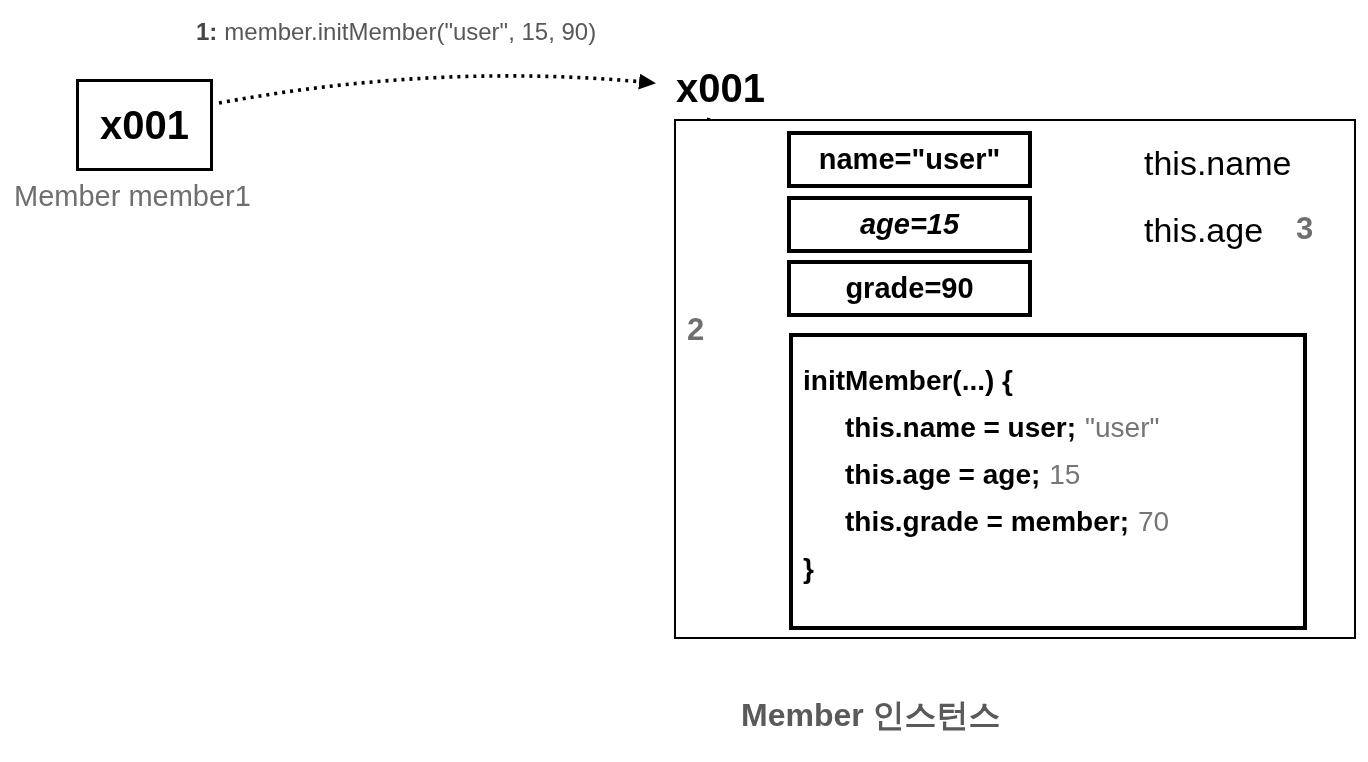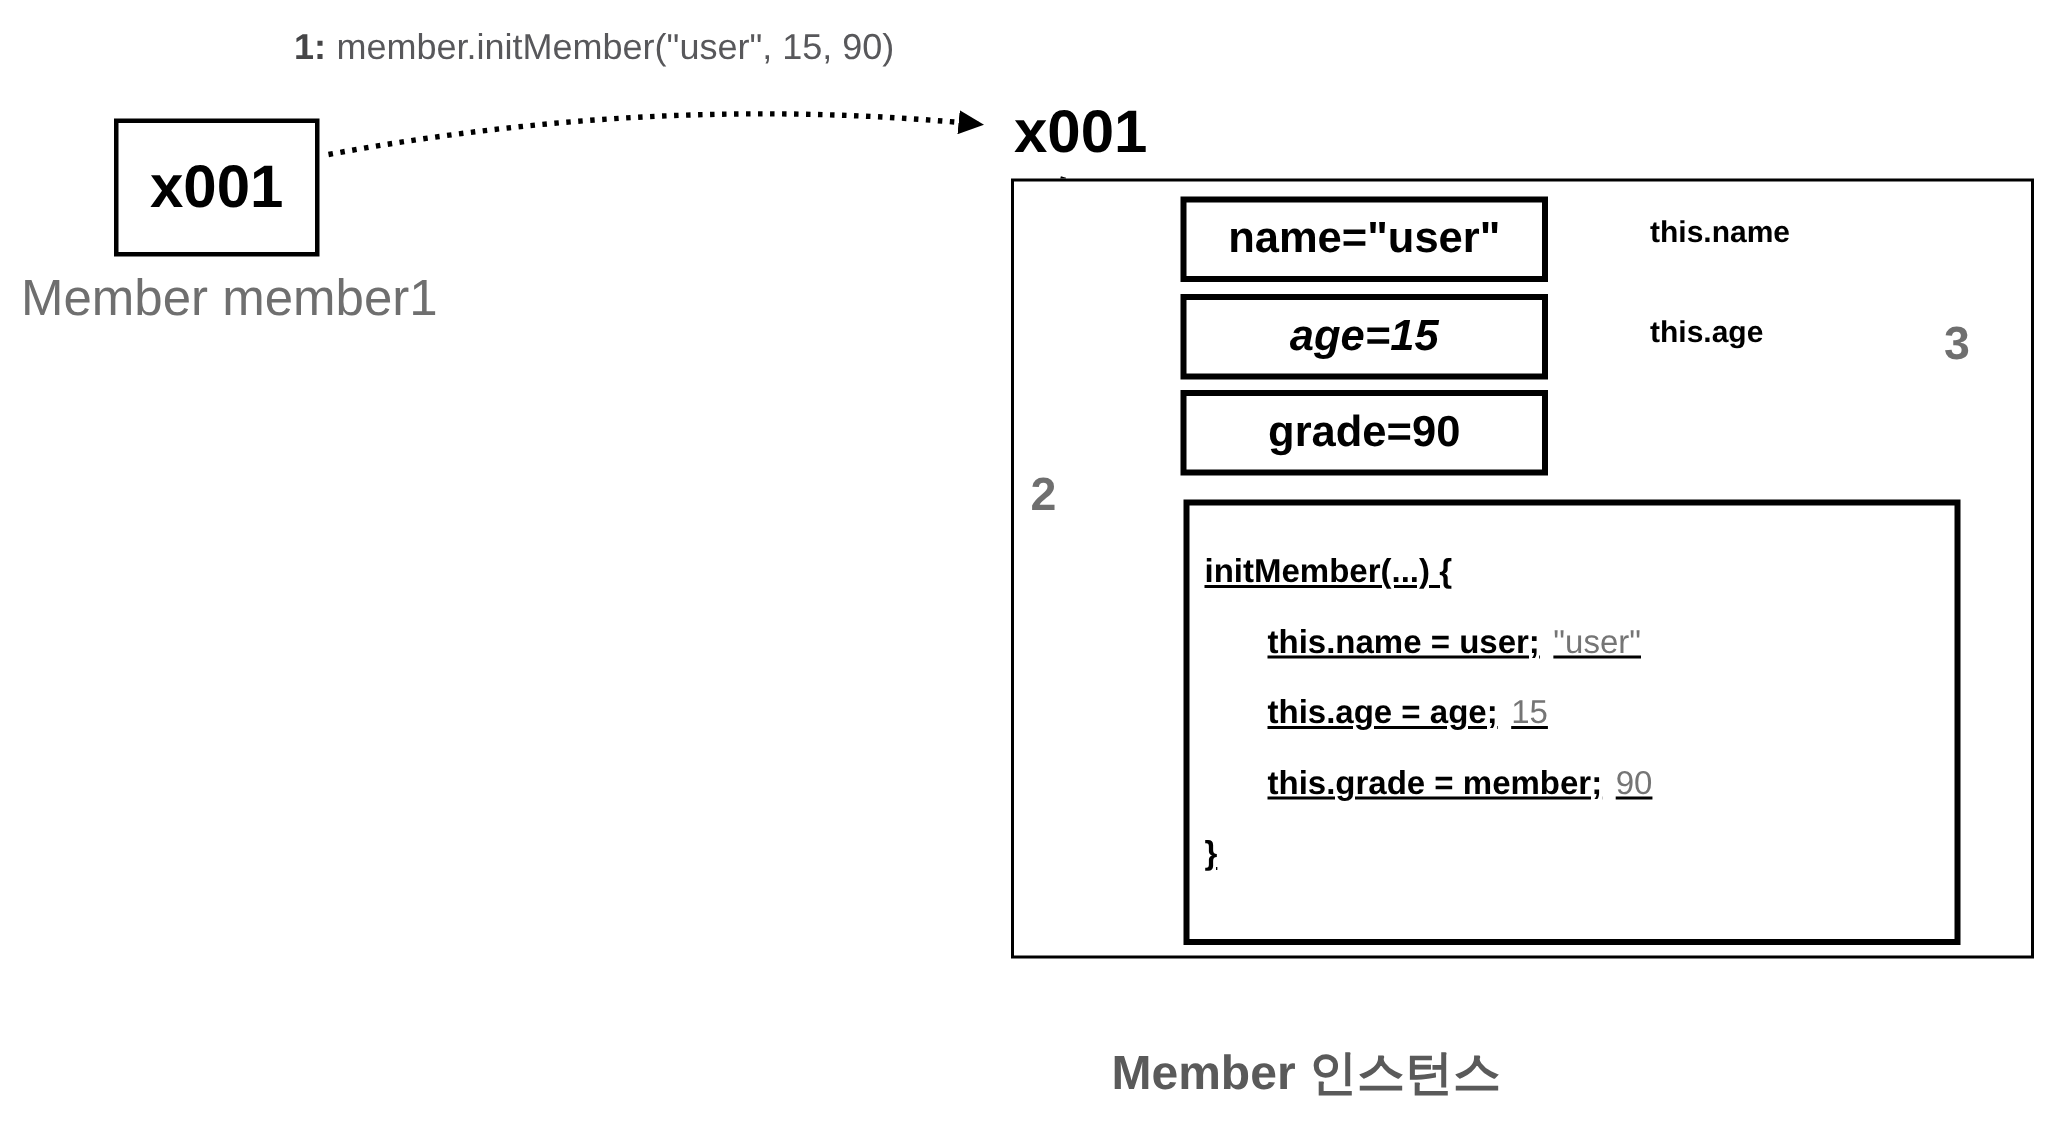--- a/index.html
+++ b/index.html
@@ -28,21 +28,21 @@
     left: 76px; top: 79px;
     width: 131px; height: 86px;
     border: 3px solid #000;
     display: flex; align-items: center; justify-content: center;
     background: #fff;
   }
   .ref-box .addr { font-size: 40px; font-weight: bold; color: #000; }
 
   .ref-label {
     left: 14px; top: 180px;
-    font-size: 34px; color: #6f6f6f;
+    font-size: 29px; color: #6f6f6f;
     white-space: nowrap;
   }
 
   
   .instance-addr {
     left: 676px; top: 66px;
     font-size: 40px; font-weight: bold; color: #000;
     white-space: nowrap;
   }
 
@@ -62,22 +62,22 @@
     background: #fff;
     display: flex; align-items: center; justify-content: center;
   }
   .field-box .field-text { font-size: 29px; font-weight: bold; color: #000; white-space: nowrap; }
   .field-name  { top: 131px; }
   .field-age   { top: 196px; font-style: italic; }
   .field-grade { top: 260px; }
 
   
   .ptr-label {
-    left: 1100px;
-    font-size: 20px; font-weight: bold; color: #000;
+    left: 1144px;
+    font-size: 34px; font-weight: normal; color: #000;
     white-space: nowrap;
   }
   .ptr-name  { top: 144px; }
   .ptr-age   { top: 211px; text-align: center; }
   .ptr-grade { top: 273px; }
 
   
   .step-num {
     font-size: 31px; font-weight: bold; color: #6f6f6f;
   }
@@ -87,22 +87,22 @@
   
   .code-box {
     left: 789px; top: 333px;
     width: 500px; height: 269px;
     border: 4px solid #000;
     background: #fff;
     padding: 20px 0 0 10px;
     box-sizing: content-box;
   }
   .code-line {
-    font-size: 22px; font-weight: bold; color: #000;
-    line-height: 47px; white-space: nowrap; text-decoration: underline;
+    font-size: 28px; font-weight: bold; color: #000;
+    line-height: 47px; white-space: nowrap;
   }
   .code-line.indent { padding-left: 42px; }
   .code-line .runtime-val {
     font-weight: normal; color: #757575; margin-left: 9px;
   }
 
   
   .diagram-title {
     left: 741px; top: 694px;
     font-size: 32px; font-weight: bold; color: #5a5a5a;
@@ -172,20 +172,20 @@
 
   <div class="abs code-box">
     <div class="code-line">initMember(...) {</div>
     <div class="code-line indent">
       <span>this.name = user;</span><span class="runtime-val">"user"</span>
     </div>
     <div class="code-line indent">
       <span>this.age = age;</span><span class="runtime-val">15</span>
     </div>
     <div class="code-line indent">
-      <span>this.grade = member;</span><span class="runtime-val">90</span>
+      <span>this.grade = member;</span><span class="runtime-val">70</span>
     </div>
     <div class="code-line">}</div>
   </div>
 
   <div class="abs diagram-title">Member 인스턴스</div>
 
 </div>
 
 </body></html>

